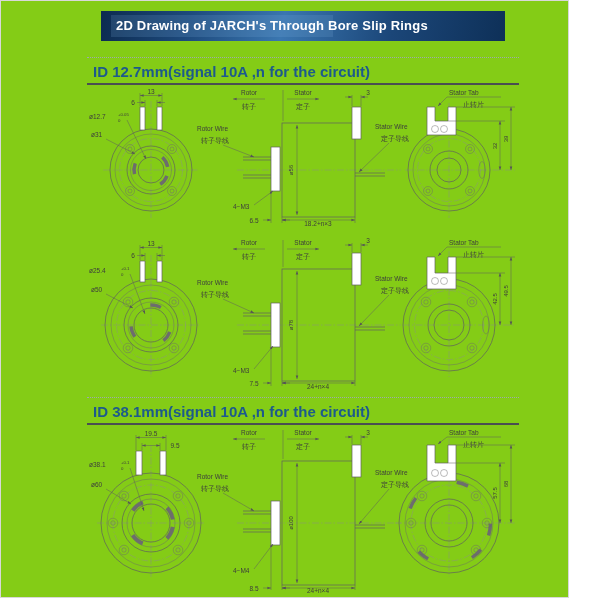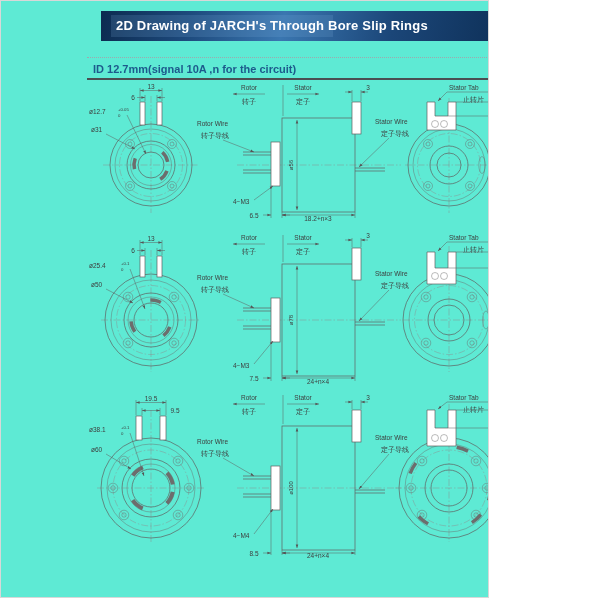--- a/index.html
+++ b/index.html
@@ -1,36 +1,36 @@
 <!DOCTYPE html>
 <html><head>
 <meta charset="utf-8">
 <style>
   html,body { margin:0; padding:0; background:#ffffff; }
   body { width:600px; height:600px; font-family:"Liberation Sans",sans-serif; }
-  .frame { width:489px; height:598px; border:1px solid #d8d8d8; box-sizing:border-box; background:#5eead4; overflow:hidden; }
+  .frame { width:569px; height:598px; border:1px solid #d8d8d8; box-sizing:border-box; background:#84cc16; overflow:hidden; }
   .header-bar {
     margin:10px 0 0 100px; width:404px; height:30px; position:relative;
     background:linear-gradient(100deg,#0c2b50 0%,#1d4a7d 22%,#3a76b0 45%,#1b4678 72%,#0e3058 100%);
   }
   .header-bar .gloss {
     position:absolute; left:10px; top:4px; width:55%; height:22px;
     background:rgba(130,175,220,0.18);
   }
   .header-bar .ttl {
     position:relative; display:block; color:#ffffff; font-weight:bold;
     font-size:13px; line-height:30px; padding-left:15px; letter-spacing:.2px;
   }
   .content { margin-left:86px; width:432px; }
   section.s1 { margin-top:16px; }
   section.s2 { margin-top:10px; }
   section.s3 { margin-top:8px; }
   .section-title {
     border-top:1px dotted #9fa8ad; border-bottom:2px solid #4a4e52;
-    padding:5px 0 3px 6px; font-size:11px; font-weight:bold; color:#1d5a8c;
+    padding:5px 0 3px 6px; font-size:15px; font-weight:bold; color:#1d5a8c;
   }
   svg { display:block; margin-top:2px; }
   svg text { font-size:6.5px; fill:#3d3d3d; }
   svg text.cjk { font-size:7px; }
   svg text.t5 { font-size:4.3px; }
   svg text.rot { font-size:6px; }
   .ln   { fill:none; stroke:#5f5f5f; stroke-width:.7; }
   .lnw  { fill:#ffffff; stroke:#5f5f5f; stroke-width:.7; }
   .thin { fill:none; stroke:#6a6a6a; stroke-width:.45; }
   .cl   { fill:none; stroke:#8d8d8d; stroke-width:.45; stroke-dasharray:7 2 1.5 2; }
@@ -297,20 +297,23 @@
         <line class="dm" x1="361" y1="36" x2="418" y2="36"></line>
         <line class="dm" x1="424" y1="20" x2="424" y2="88" marker-start="url(#arrB)" marker-end="url(#arrB)"></line>
         <text class="rot" x="421" y="54" text-anchor="middle" transform="rotate(-90 421 54)">49.5</text>
         <line class="dm" x1="413" y1="36" x2="413" y2="88" marker-start="url(#arrB)" marker-end="url(#arrB)"></line>
         <text class="rot" x="410" y="62" text-anchor="middle" transform="rotate(-90 410 62)">42.5</text>
       </g>
     </svg>
   </section>
 
   <section class="s3">
+    <div class="section-title">
+      <span>ID 38.1mm(signal 10A ,n for the circuit)</span>
+    </div>
     <svg width="430" height="166" viewBox="0 0 430 166">
       <defs>
         <marker id="arrC" viewBox="0 0 10 10" refX="9" refY="5" markerWidth="8" markerHeight="8" orient="auto-start-reverse">
           <path d="M0,1.8 L9,5 L0,8.2 z" fill="#555"></path>
         </marker>
       </defs>
 
       <g>
         <line class="cl" x1="10" y1="96" x2="118" y2="96"></line>
         <line class="cl" x1="64" y1="18" x2="64" y2="152"></line>

